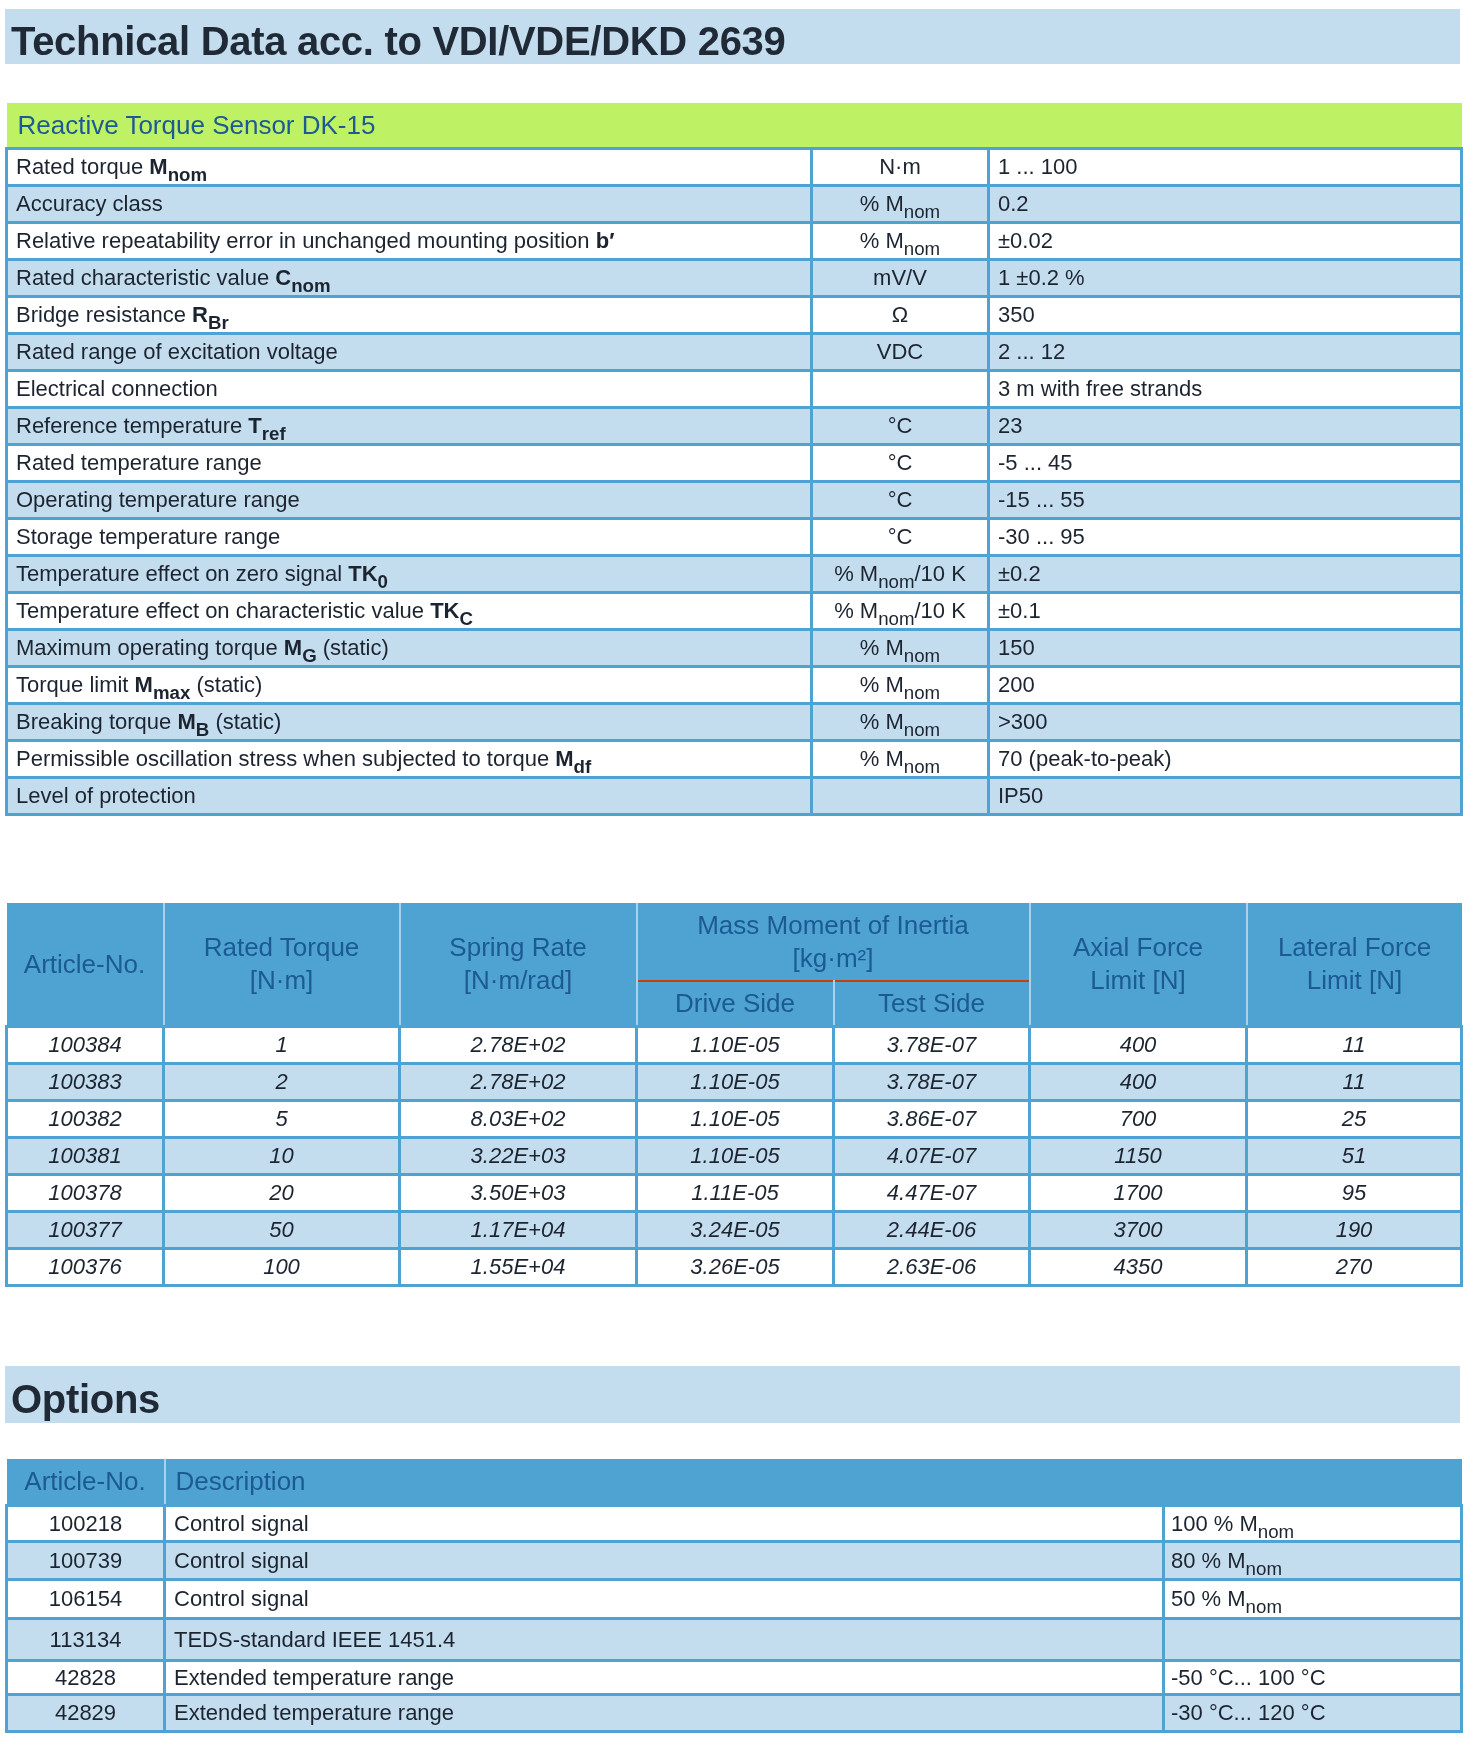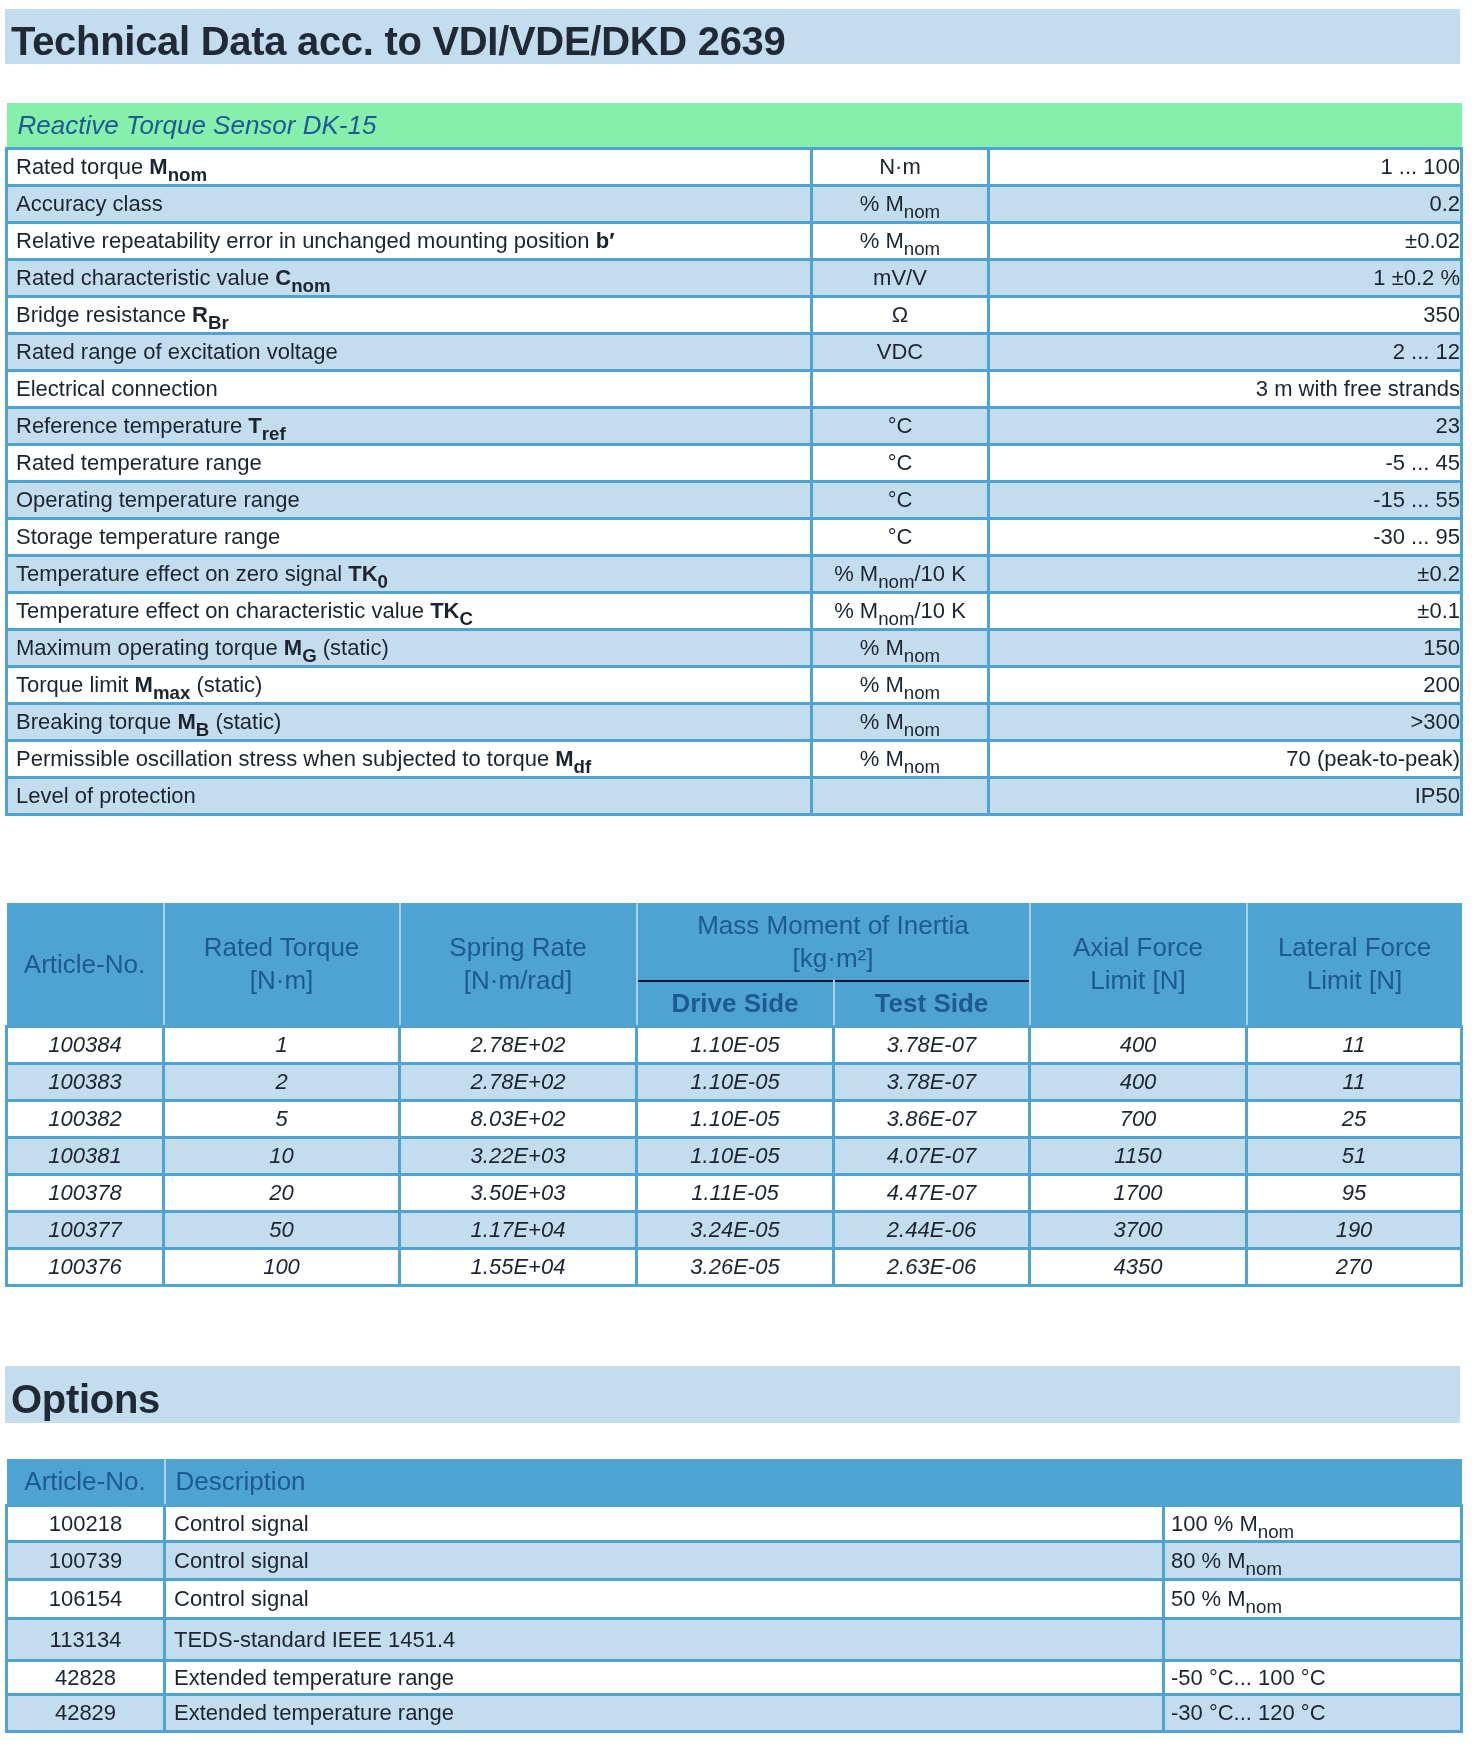--- a/index.html
+++ b/index.html
@@ -15,43 +15,43 @@
   .band-title {
     position: absolute; left: 11px; font-size: 40px; font-weight: bold;
     color: #1f2a36; letter-spacing: -0.3px;
   }
   table { border-collapse: collapse; position: absolute; left: 5px; width: 1455px; table-layout: fixed; }
   td, th { padding: 0; font-weight: normal; }
 
   
   .spec { top: 103px; }
   .spec .head td {
-    background: #86efac; color: #1c5a94; font-size: 26px; height: 44px;
-    padding-left: 11px; vertical-align: middle; font-style: italic;
+    background: #bef264; color: #1c5a94; font-size: 26px; height: 44px;
+    padding-left: 11px; vertical-align: middle;
   }
   .spec tr.row td {
     height: 34px; font-size: 22px; border: 3px solid #4fa3d3;
     vertical-align: middle; line-height: 1;
   }
   .spec tr.row td.lbl { padding-left: 8px; text-align: left; }
   .spec tr.row td.unit { text-align: center; }
-  .spec tr.row td.val { padding-left: 8px; text-align: right; }
+  .spec tr.row td.val { padding-left: 8px; text-align: left; }
   .spec tr.row:nth-child(odd) td { background: #c3dcee; }
   .spec tr.row:nth-child(even) td { background: #ffffff; }
   sub { font-size: 0.85em; vertical-align: -0.35em; line-height: 0; }
   .b { font-weight: bold; }
 
   
   .art { top: 903px; }
   .art th {
     background: #4fa3d3; color: #1c5a94; font-size: 26px; line-height: 33px;
     border-left: 2px solid #a9d1ec; border-right: 2px solid #a9d1ec;
     text-align: center; vertical-align: middle;
   }
-  .art th.sub { border-top: 2px solid #0f172a; height: 43px; font-weight: bold; }
+  .art th.sub { border-top: 2px solid #c2410c; height: 43px; }
   .art tr.row td {
     height: 34px; font-size: 22px; text-align: center; vertical-align: middle;
     border: 3px solid #4fa3d3;
     font-style: italic;
   }
   .art tr.row:nth-child(odd) td { background: #ffffff; }
   .art tr.row:nth-child(even) td { background: #c3dcee; }
 
   
   .opt { top: 1459px; }

